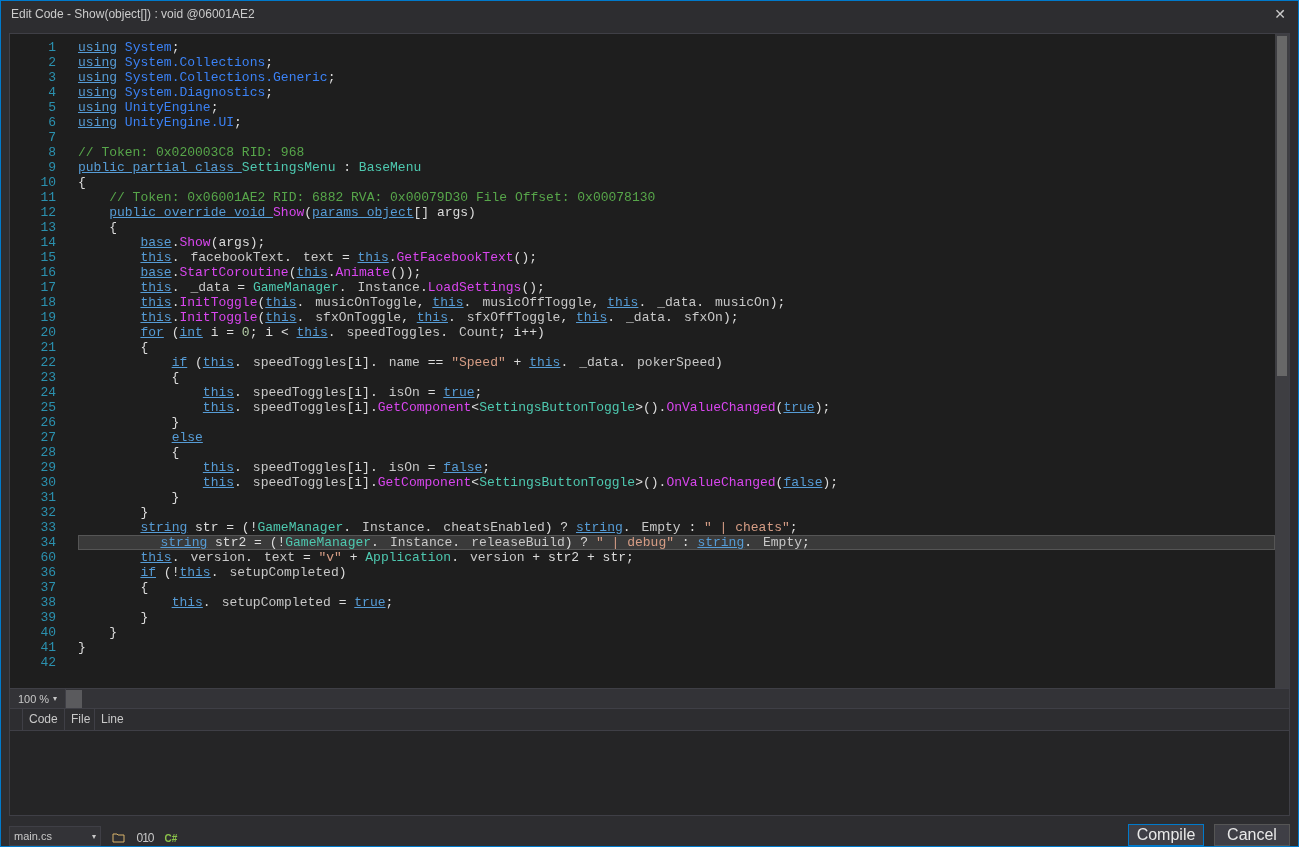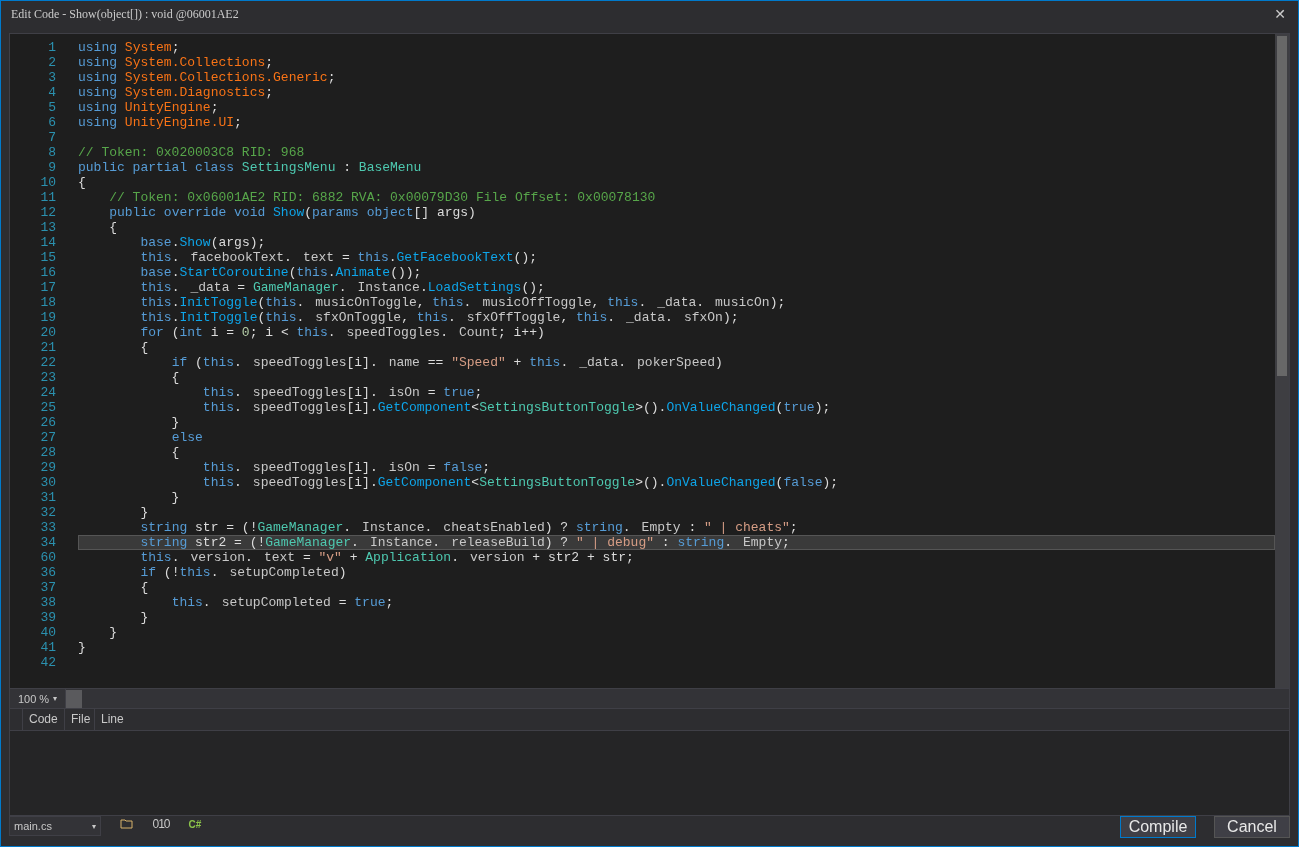--- a/index.html
+++ b/index.html
@@ -18,21 +18,21 @@
 
 .titlebar {
   height: 26px;
   background: #2d2d30;
   display: flex;
   align-items: center;
   padding: 0 6px;
   font-size: 12px;
   color: #cccccc;
 }
-.titlebar .title { padding-left: 4px; font-family: Liberation Serif, serif; }
+.titlebar .title { padding-left: 4px; }
 .titlebar .spacer { flex: 1; }
 .titlebar .close {
   width: 24px; height: 24px;
   display: flex; align-items: center; justify-content: center;
   font-size: 14px; color: #ccc;
 }
 
 .editor-wrap {
   flex: 1;
   display: flex;
@@ -62,31 +62,31 @@
 .gutter div { height: 15px; }
 .code {
   flex: 1;
   padding: 6px 0 6px 12px;
   white-space: pre;
   color: #dcdcdc;
   position: relative;
   overflow: hidden;
 }
 .code .row { height: 15px; }
-.code .row.highlight { background: #3a3a3a; outline: 1px solid #555; outline-offset: -1px; }
-
-.tk-kw { color: #569cd6; }
+.code .row.highlight { background: #3a3a3a; outline: 1px solid #555; outline-offset: -1px; padding-left: 20px; }
+
+.tk-kw { color: #569cd6; text-decoration: underline; }
 .tk-type { color: #4ec9b0; }
 .tk-str { color: #d69d85; }
 .tk-comment { color: #57a64a; }
 .tk-num { color: #b5cea8; }
-.tk-method { color: #0ea5e9; }
+.tk-method { color: #d946ef; }
 .tk-prop { color: #c8c8c8; margin-left: 11px; }
 .tk-pun { color: #dcdcdc; }
-.tk-ns { color: #f97316; }
+.tk-ns { color: #3b82f6; }
 
 
 .vscroll {
   width: 14px;
   background: #3e3e42;
   position: relative;
 }
 .vthumb {
   position: absolute; left: 2px; right: 2px; top: 2px; height: 340px;
   background: #686868;
@@ -138,23 +138,23 @@
   border: 1px solid #3f3f46;
   border-top: none;
   margin: 0 8px;
 }
 
 
 .bottombar {
   height: 30px;
   background: #2d2d30;
   display: flex;
-  align-items: flex-start;
+  align-items: flex-end;
   padding: 0 8px;
-  gap: 18px;
+  gap: 10px;
 }
 .filecombo {
   width: 92px; height: 20px;
   background: #333337;
   border: 1px solid #3f3f46;
   display: flex; align-items: center;
   padding: 0 4px;
   font-size: 11px;
 }
 .filecombo .spacer { flex:1; }

